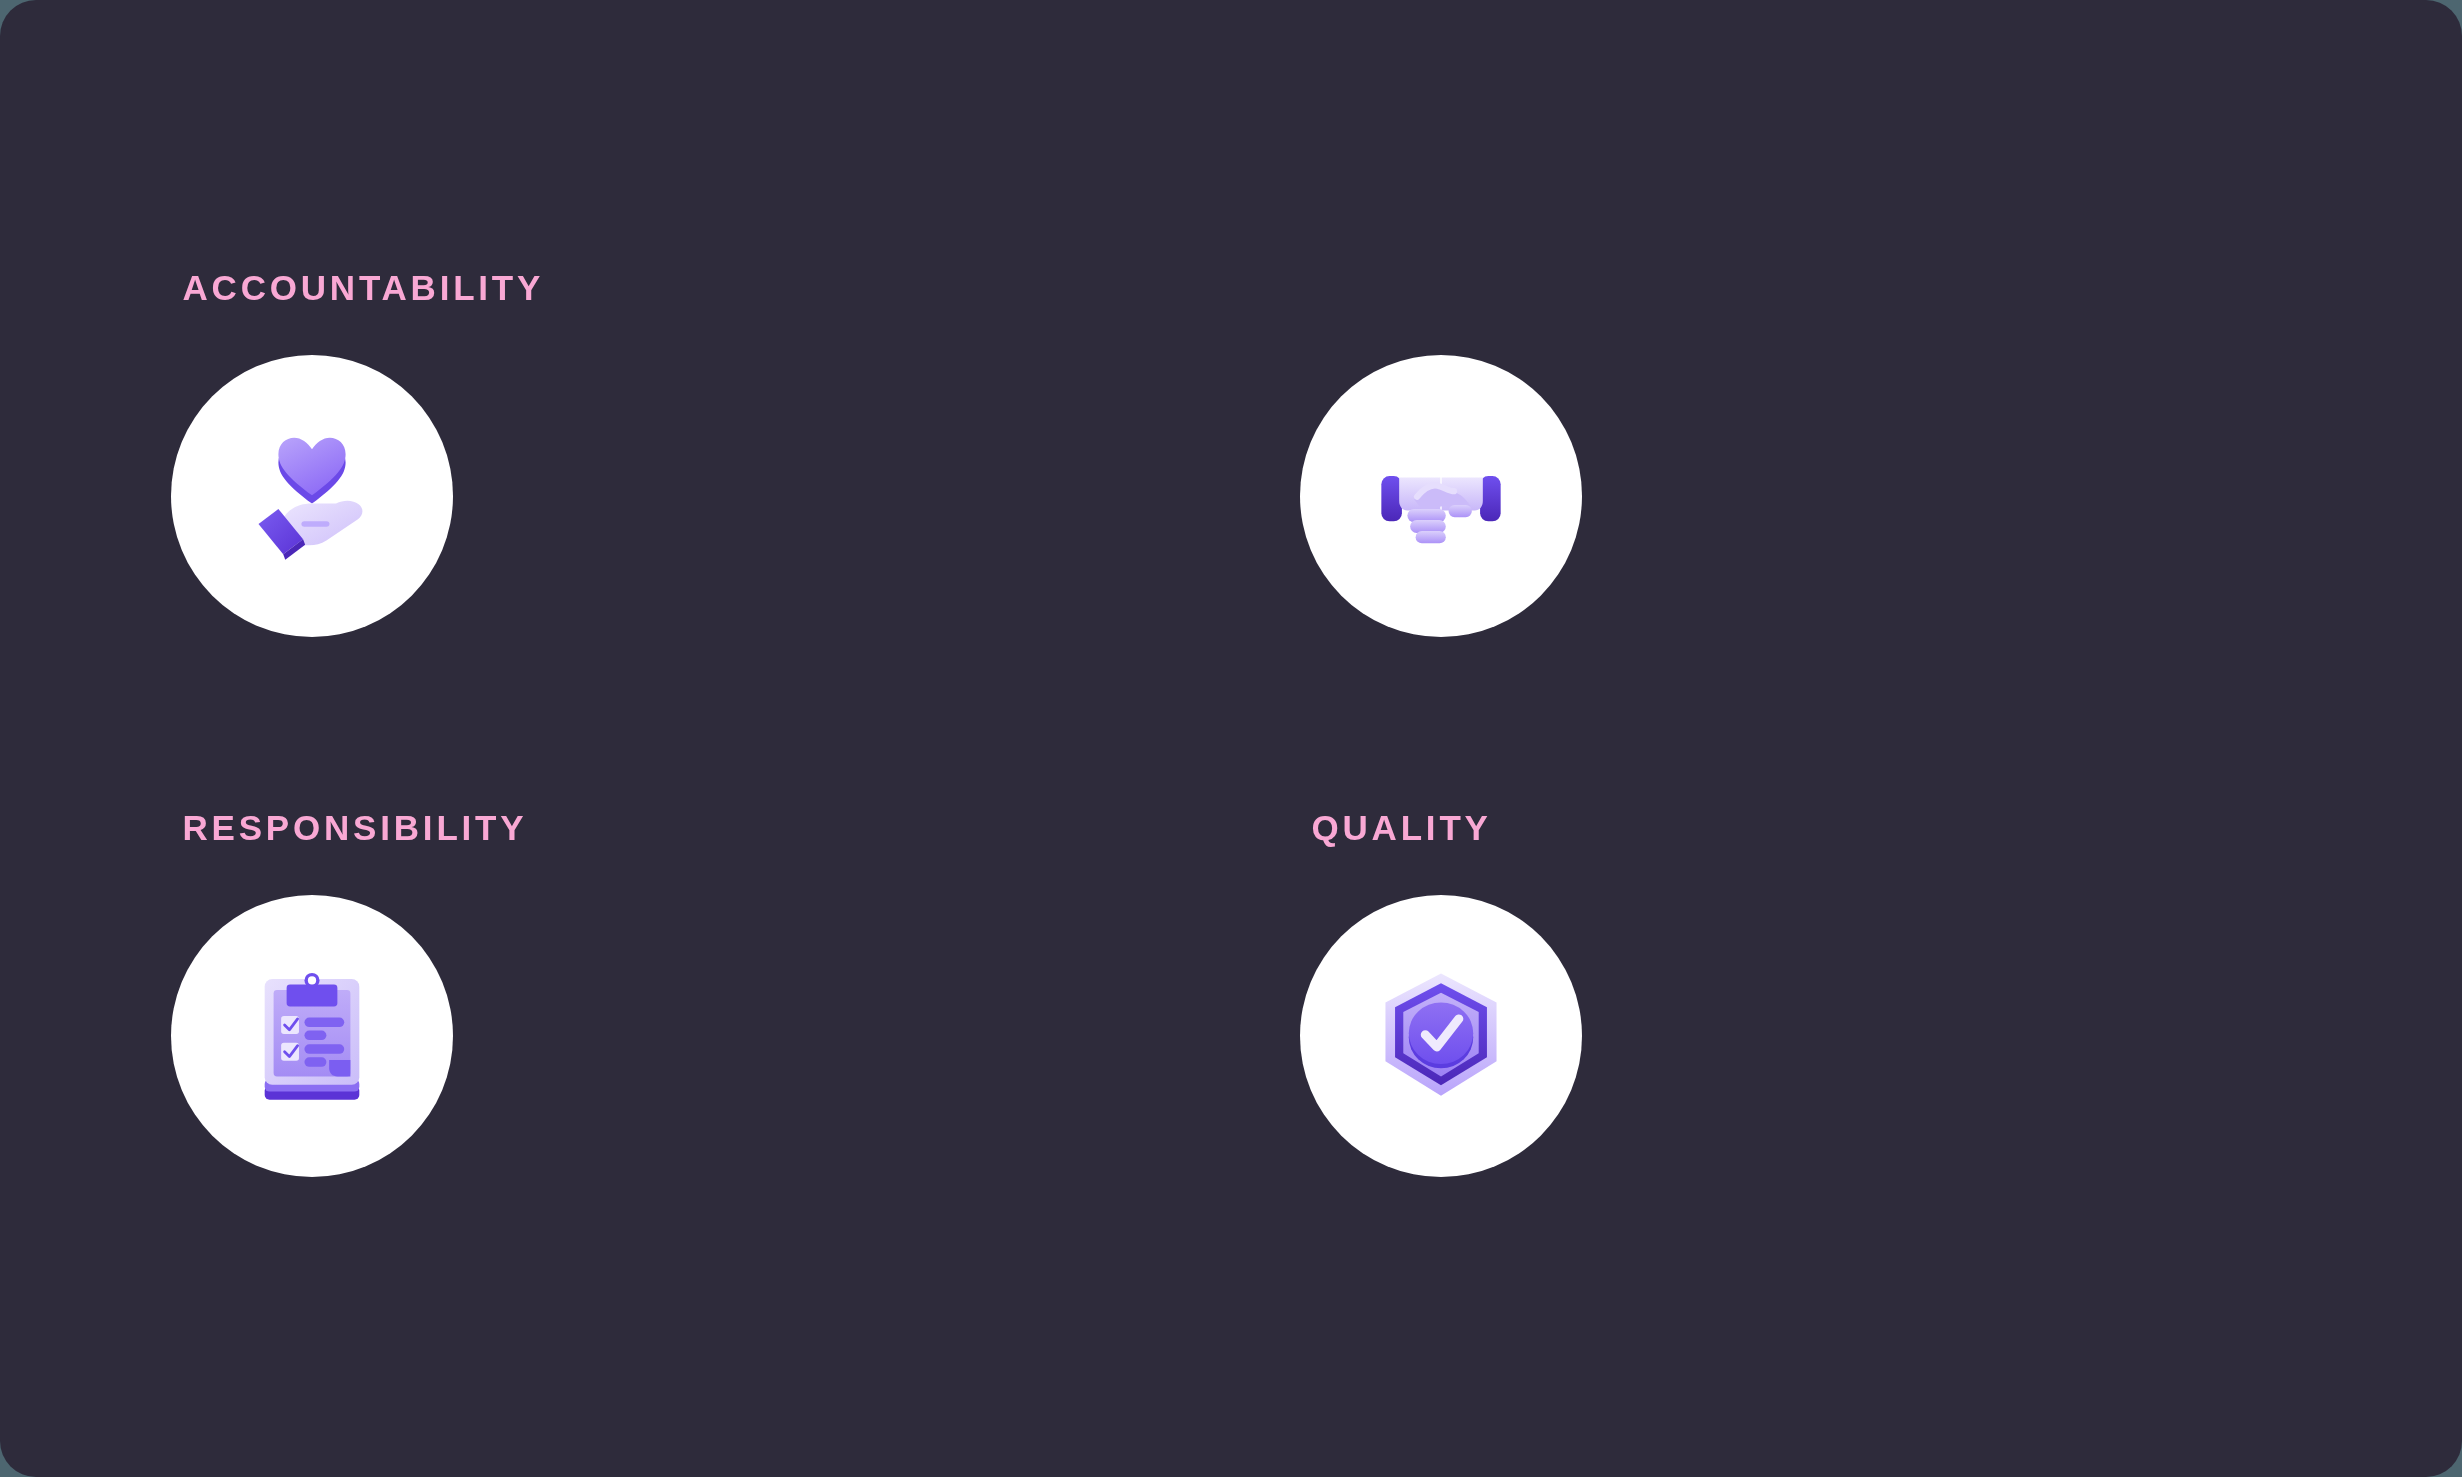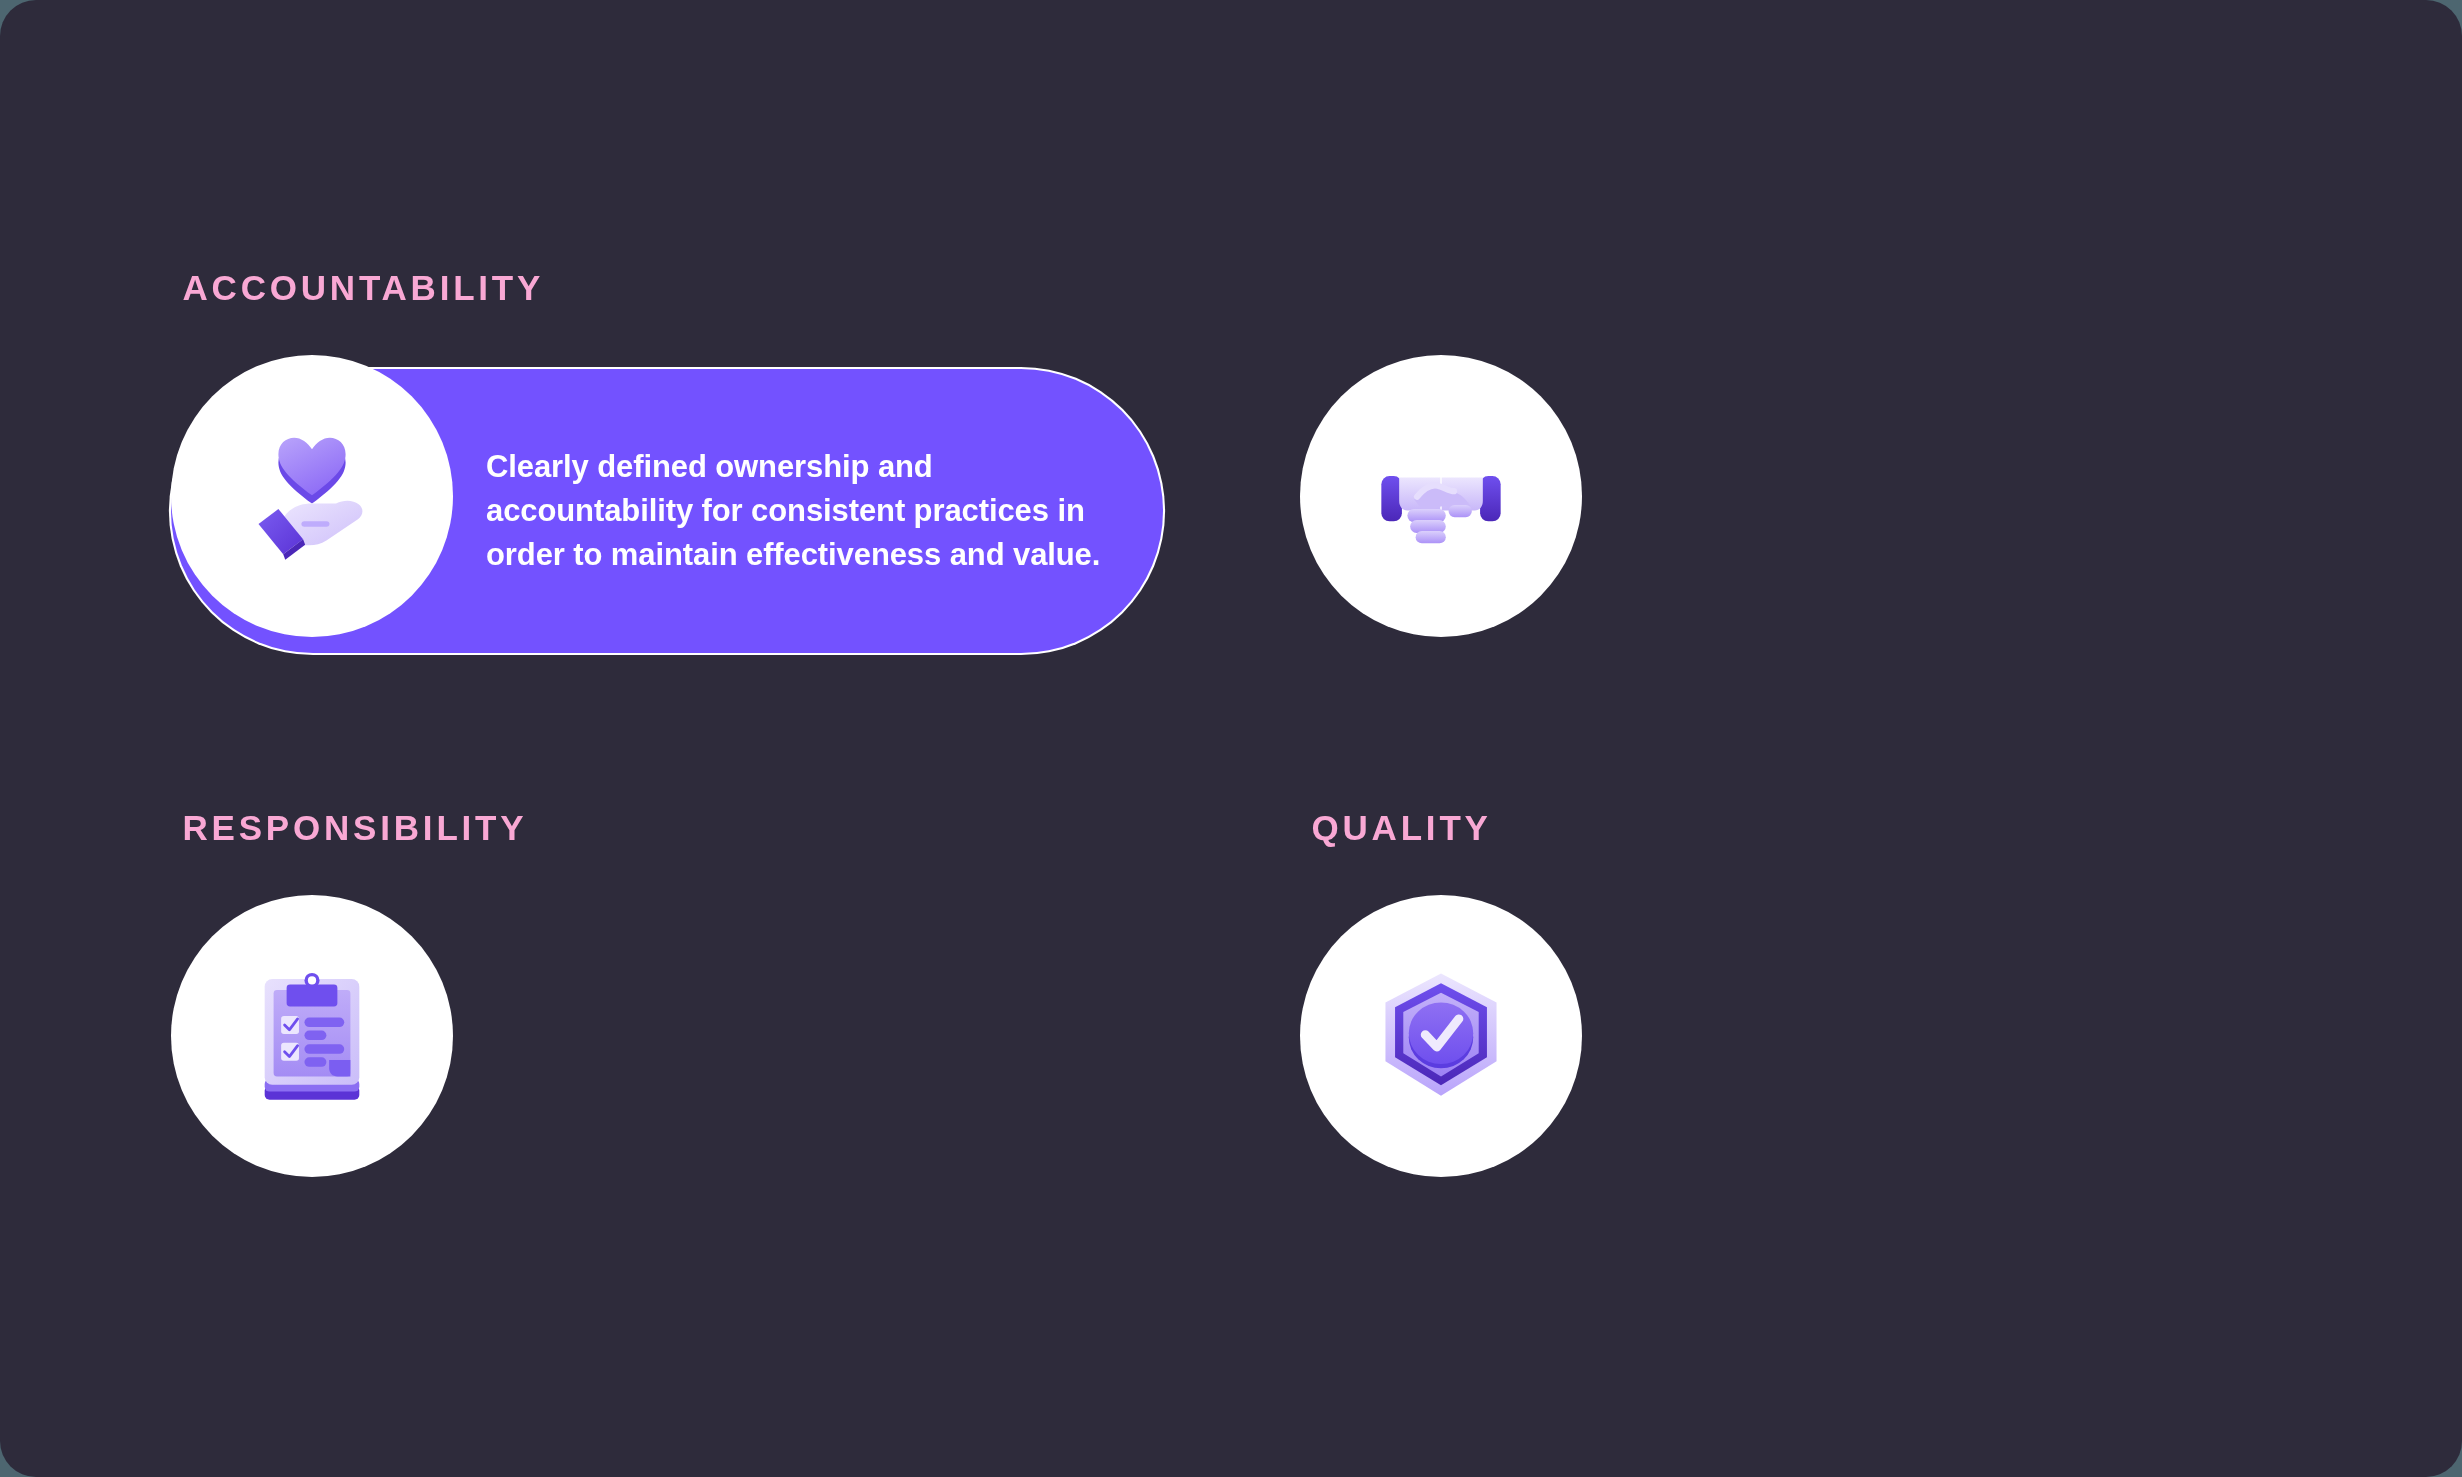--- a/index.html
+++ b/index.html
@@ -93,23 +93,20 @@
 </head>
 <body>
 
 <div class="canvas">
   <div class="grid">
 
     <div class="row">
 
       <div class="card col-left">
         <div class="card-title">ACCOUNTABILITY</div>
-        <div class="pill">
-          <div class="pill-text">Clearly defined ownership and accountability for consistent practices in order to maintain effectiveness and value.</div>
-        </div>
         <div class="icon-circle">
           <span>
             <svg width="144" height="144" viewBox="0 0 210 210">
               <defs>
                 <linearGradient id="hgA" x1="0" y1="0" x2="0.6" y2="1">
                   <stop offset="0" stop-color="#b9a4fb"></stop>
                     <stop offset="1" stop-color="#8e6cf6"></stop>
                 </linearGradient>
                 <linearGradient id="hgB" x1="0" y1="0" x2="1" y2="1">
                   <stop offset="0" stop-color="#ece6fe"></stop>

